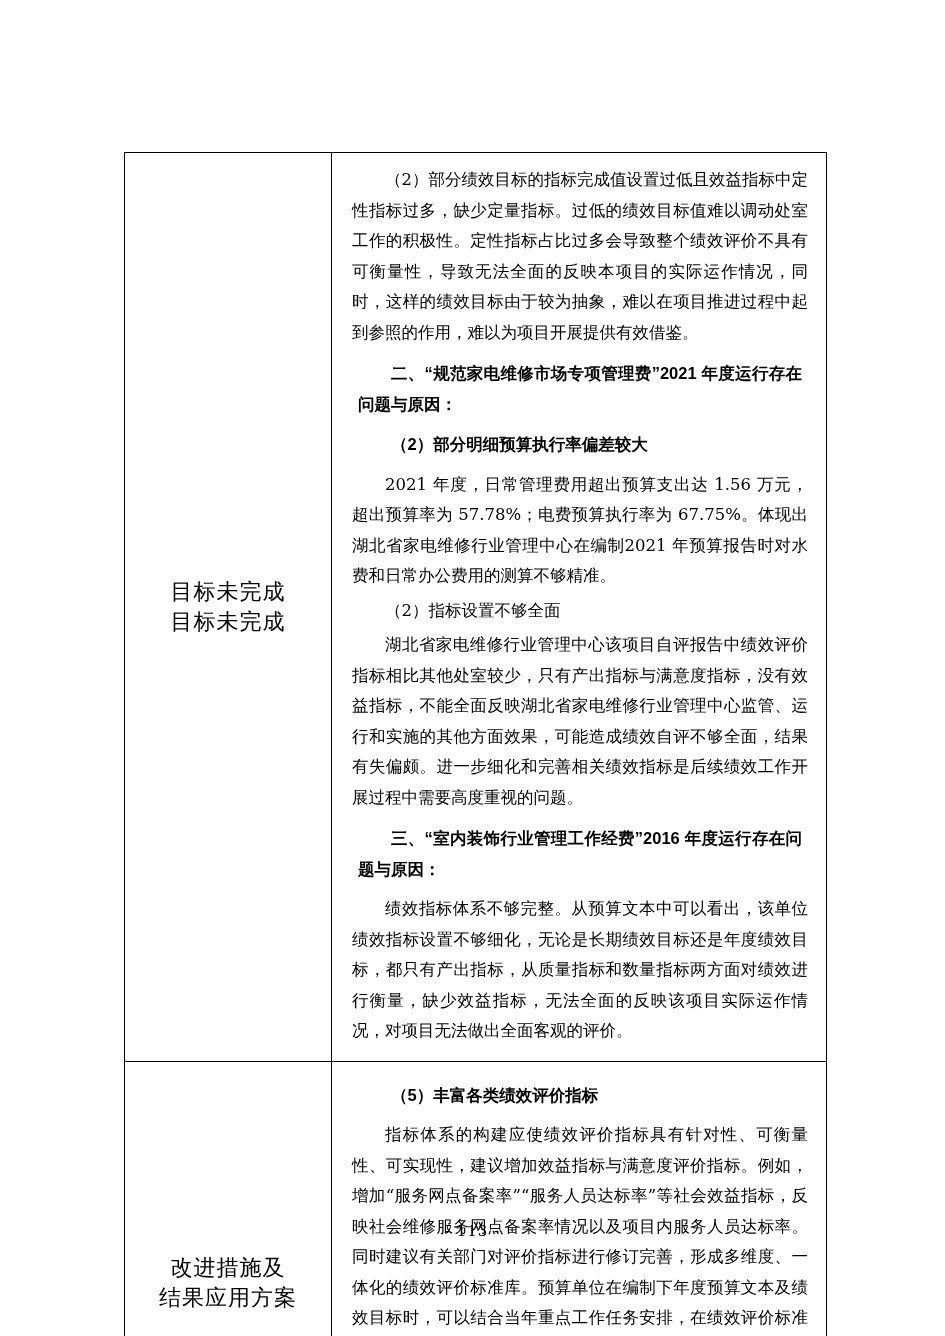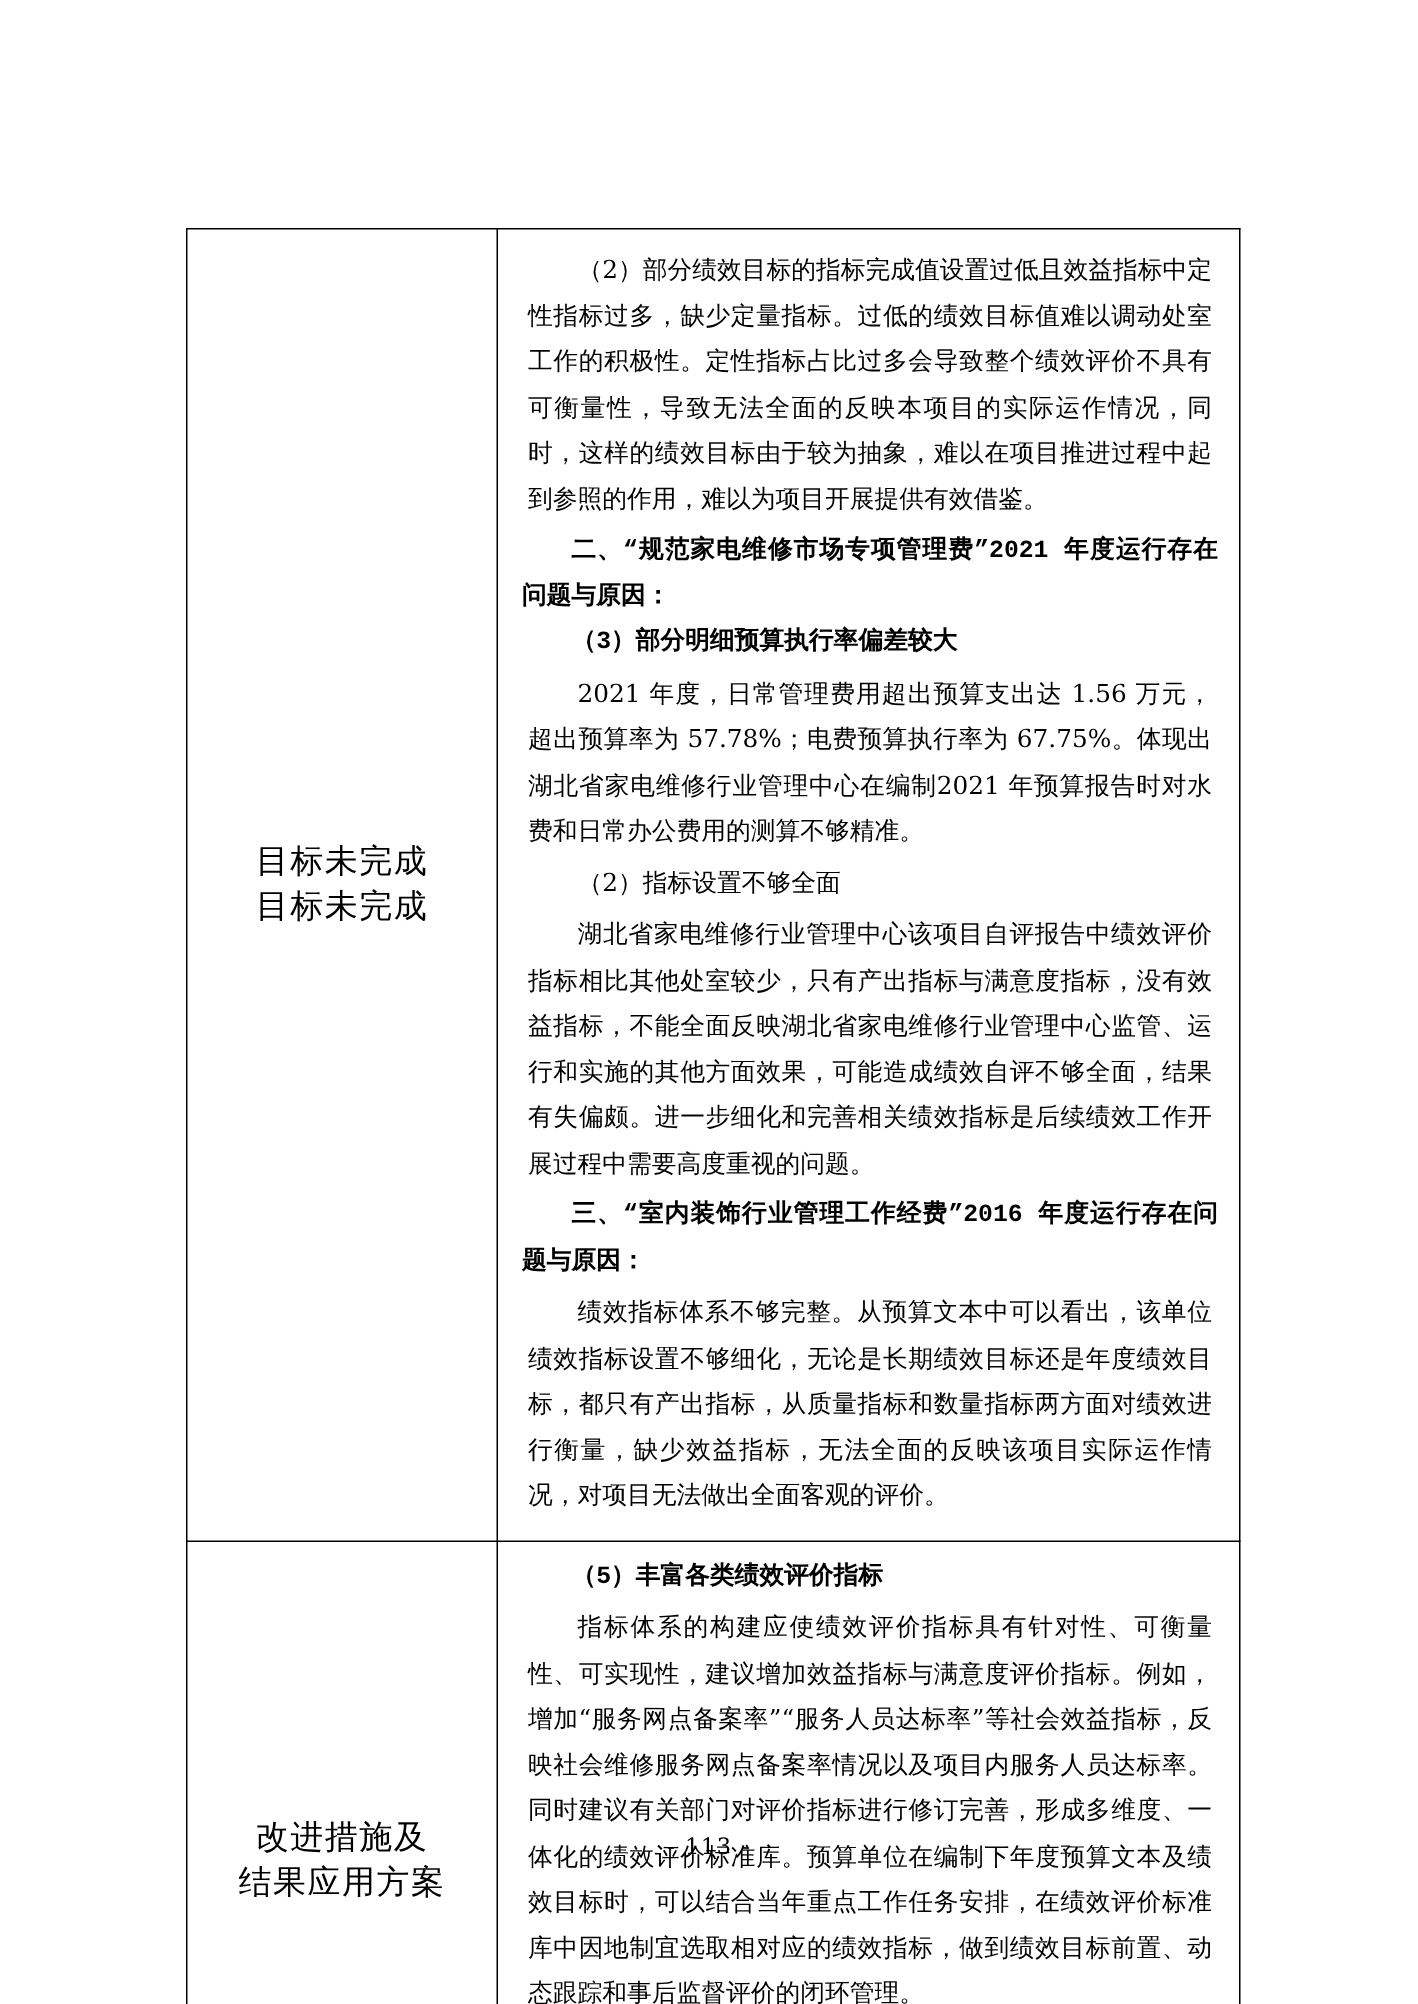--- a/index.html
+++ b/index.html
@@ -54,24 +54,24 @@
     font-size: 16.5px;
     line-height: 30.5px;
     text-align: justify;
     text-justify: inter-ideograph;
   }
   .p {
     margin: 4px;
     text-indent: 2em;
   }
   .p-head {
-    margin: 0;
+    margin: 10px;
     text-indent: 2em;
     font-weight: bold;
-    font-family: Liberation Mono, monospace;
+    font-family: Liberation Sans, sans-serif;
   }
   .footer {
     position: absolute;
     left: 0;
     top: 1222px;
     width: 945px;
     text-align: center;
     font-size: 15px;
     font-family: "DejaVu Serif", "Liberation Serif", serif;
     letter-spacing: 1px;
@@ -88,21 +88,21 @@
         <td class="col-label">
           <div class="label-inner">
             <div>目标未完成</div>
             <div>目标未完成</div>
           </div>
         </td>
         <td class="col-body">
           <div class="body-inner">
             <p class="p">（2）部分绩效目标的指标完成值设置过低且效益指标中定性指标过多，缺少定量指标。过低的绩效目标值难以调动处室工作的积极性。定性指标占比过多会导致整个绩效评价不具有可衡量性，导致无法全面的反映本项目的实际运作情况，同时，这样的绩效目标由于较为抽象，难以在项目推进过程中起到参照的作用，难以为项目开展提供有效借鉴。</p>
             <p class="p-head">二、“规范家电维修市场专项管理费”2021 年度运行存在问题与原因：</p>
-            <p class="p-head">（3）部分明细预算执行率偏差较大</p>
+            <p class="p-head">（2）部分明细预算执行率偏差较大</p>
             <p class="p">2021 年度，日常管理费用超出预算支出达 1.56 万元，超出预算率为 57.78%；电费预算执行率为 67.75%。体现出湖北省家电维修行业管理中心在编制2021 年预算报告时对水费和日常办公费用的测算不够精准。</p>
             <p class="p">（2）指标设置不够全面</p>
             <p class="p">湖北省家电维修行业管理中心该项目自评报告中绩效评价指标相比其他处室较少，只有产出指标与满意度指标，没有效益指标，不能全面反映湖北省家电维修行业管理中心监管、运行和实施的其他方面效果，可能造成绩效自评不够全面，结果有失偏颇。进一步细化和完善相关绩效指标是后续绩效工作开展过程中需要高度重视的问题。</p>
             <p class="p-head">三、“室内装饰行业管理工作经费”2016 年度运行存在问题与原因：</p>
             <p class="p">绩效指标体系不够完整。从预算文本中可以看出，该单位绩效指标设置不够细化，无论是长期绩效目标还是年度绩效目标，都只有产出指标，从质量指标和数量指标两方面对绩效进行衡量，缺少效益指标，无法全面的反映该项目实际运作情况，对项目无法做出全面客观的评价。</p>
           </div>
         </td>
       </tr>
       <tr>
         <td class="col-label">

